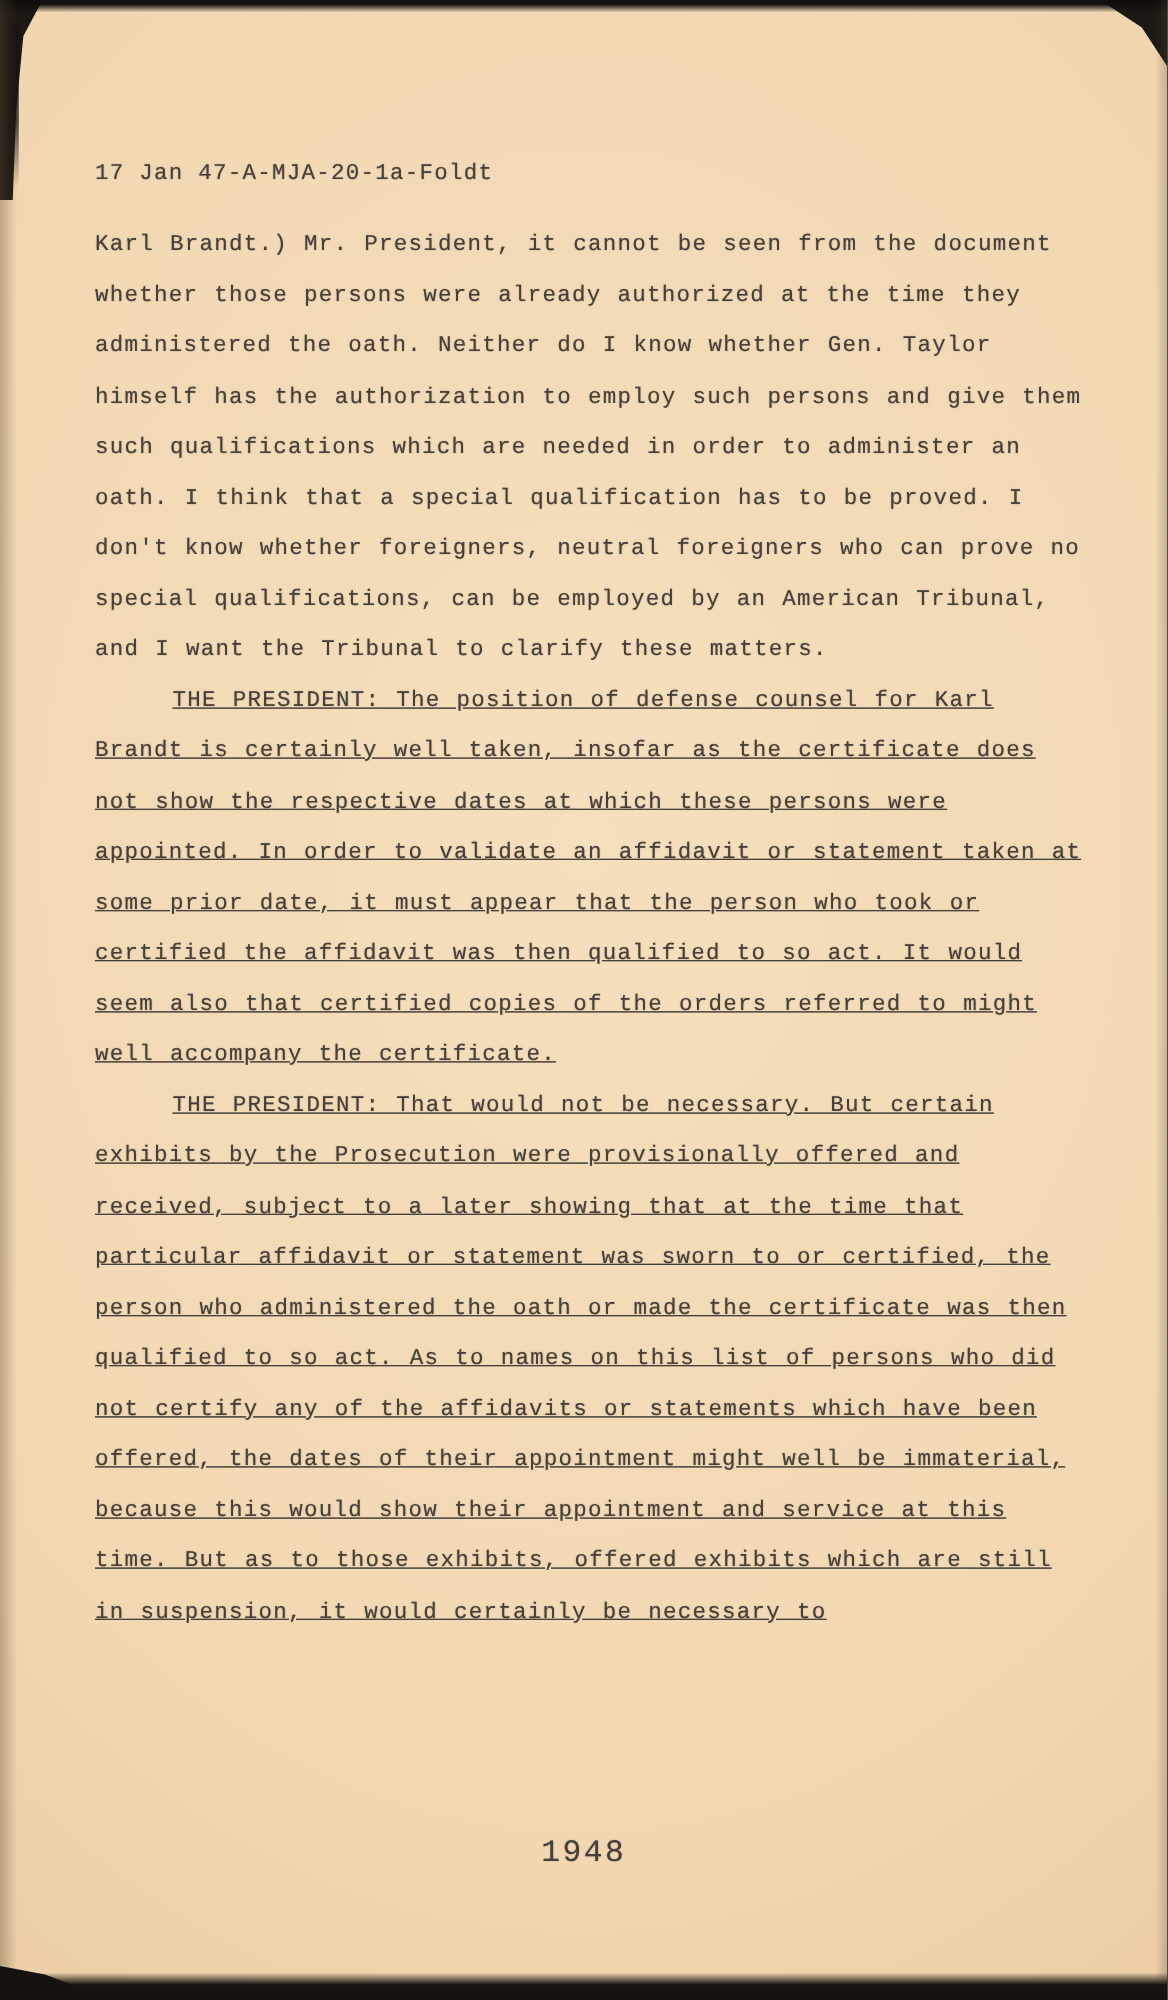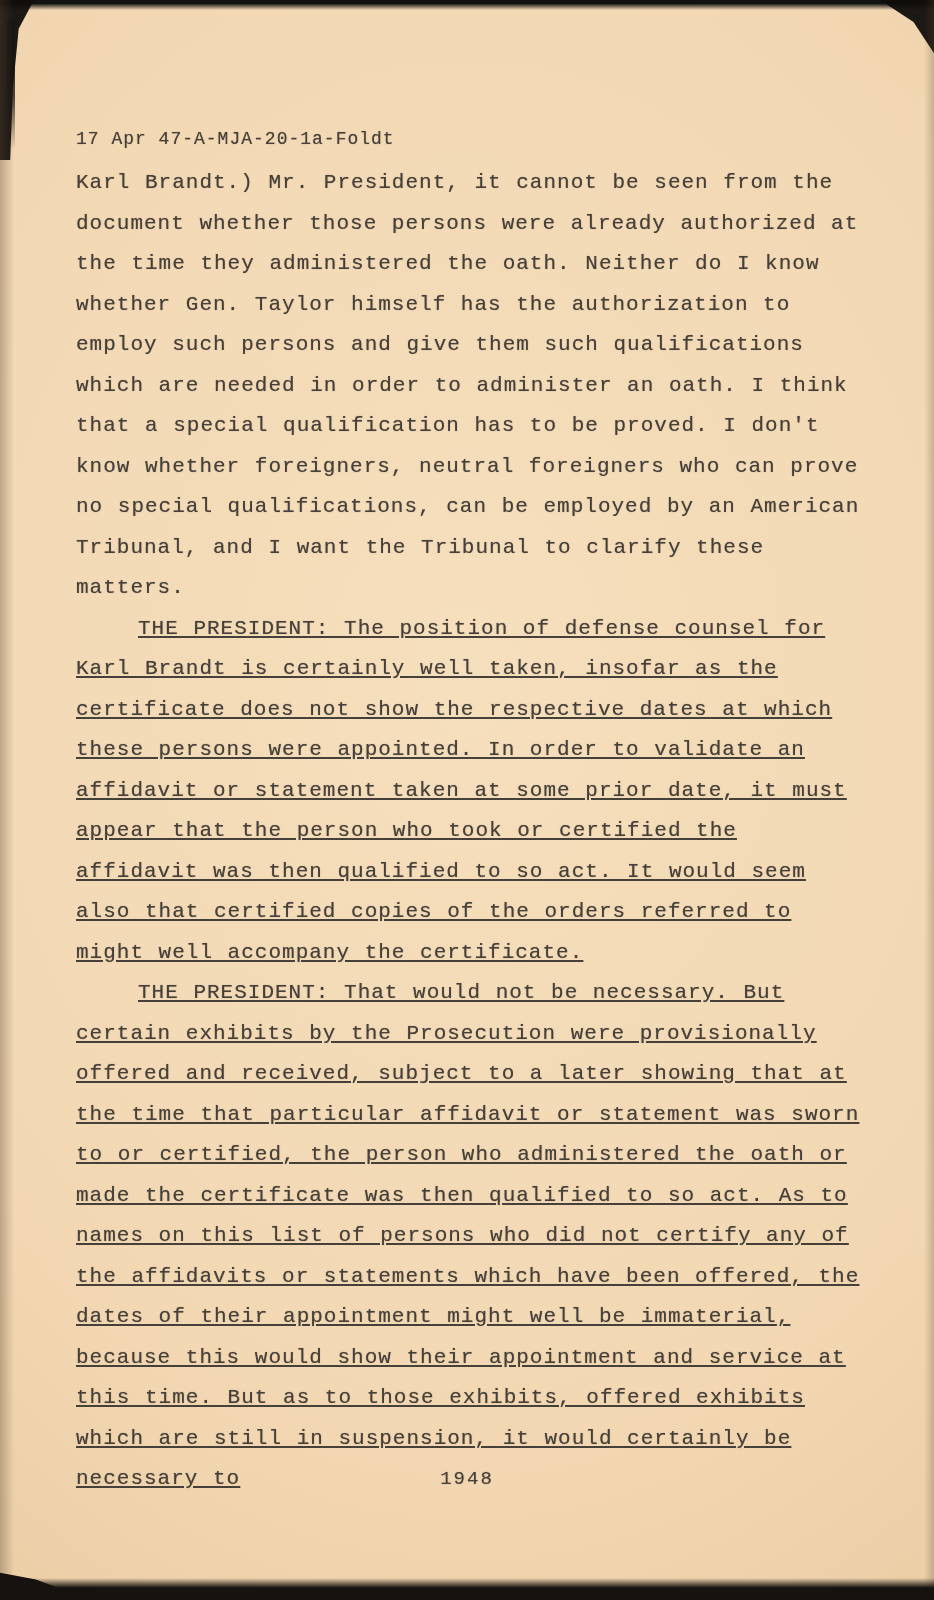--- a/index.html
+++ b/index.html
@@ -64,65 +64,65 @@
     left: 76px;
     font-size: 18px;
     letter-spacing: 1px;
     line-height: 26px;
     white-space: pre;
     text-shadow: 0 0 1px rgba(70,60,50,0.55);
   }
 
   .doc-body {
     position: absolute;
-    top: 163px;
+    top: 176px;
     left: 76px;
     width: 792px;
-    font-size: 21px;
+    font-size: 18px;
     letter-spacing: 1px;
     line-height: 40.5px;
     text-align: left;
     text-shadow: 0 0 1px rgba(70,60,50,0.55);
   }
   .doc-body p {
     margin: 0;
     word-spacing: 1px;
   }
   .doc-body p.indent {
     text-indent: 62px;
     text-decoration: underline;
   }
 
   .page-number {
     position: absolute;
     top: 1468px;
     left: 0;
     width: 100%;
     text-align: center;
-    font-size: 19px;
+    font-size: 25px;
     letter-spacing: 2px;
     text-shadow: 0 0 1px rgba(70,60,50,0.55);
   }
 </style>
 </head>
 <body>
 
 <div class="scan-page">
 
   <div class="edge-top"></div>
   <div class="corner-tl"></div>
   <div class="streak-tl"></div>
   <div class="corner-tr"></div>
   <div class="edge-left"></div>
   <div class="edge-right"></div>
   <div class="corner-bl"></div>
   <div class="edge-bottom"></div>
 
   <div class="doc-header">
-    <div>17 Apr 47-A-MJA-20-1a-Foldt</div>
+    <div>17 Jan 47-A-MJA-20-1a-Foldt</div>
   </div>
 
   <div class="doc-body">
     <p>Karl Brandt.) Mr. President, it cannot be seen from the document whether those persons were already authorized at the time they administered the oath. Neither do I know whether Gen. Taylor himself has the authorization to employ such persons and give them such qualifications which are needed in order to administer an oath. I think that a special qualification has to be proved. I don't know whether foreigners, neutral foreigners who can prove no special qualifications, can be employed by an American Tribunal, and I want the Tribunal to clarify these matters.</p>
     <p class="indent">THE PRESIDENT: The position of defense counsel for Karl Brandt is certainly well taken, insofar as the certificate does not show the respective dates at which these persons were appointed. In order to validate an affidavit or statement taken at some prior date, it must appear that the person who took or certified the affidavit was then qualified to so act. It would seem also that certified copies of the orders referred to might well accompany the certificate.</p>
     <p class="indent">THE PRESIDENT: That would not be necessary. But certain exhibits by the Prosecution were provisionally offered and received, subject to a later showing that at the time that particular affidavit or statement was sworn to or certified, the person who administered the oath or made the certificate was then qualified to so act. As to names on this list of persons who did not certify any of the affidavits or statements which have been offered, the dates of their appointment might  well be immaterial, because this would show their appointment and service at this time. But as to those exhibits, offered exhibits which are still in suspension, it would certainly be necessary to</p>
   </div>
 
   <div class="page-number">1948</div>
 

